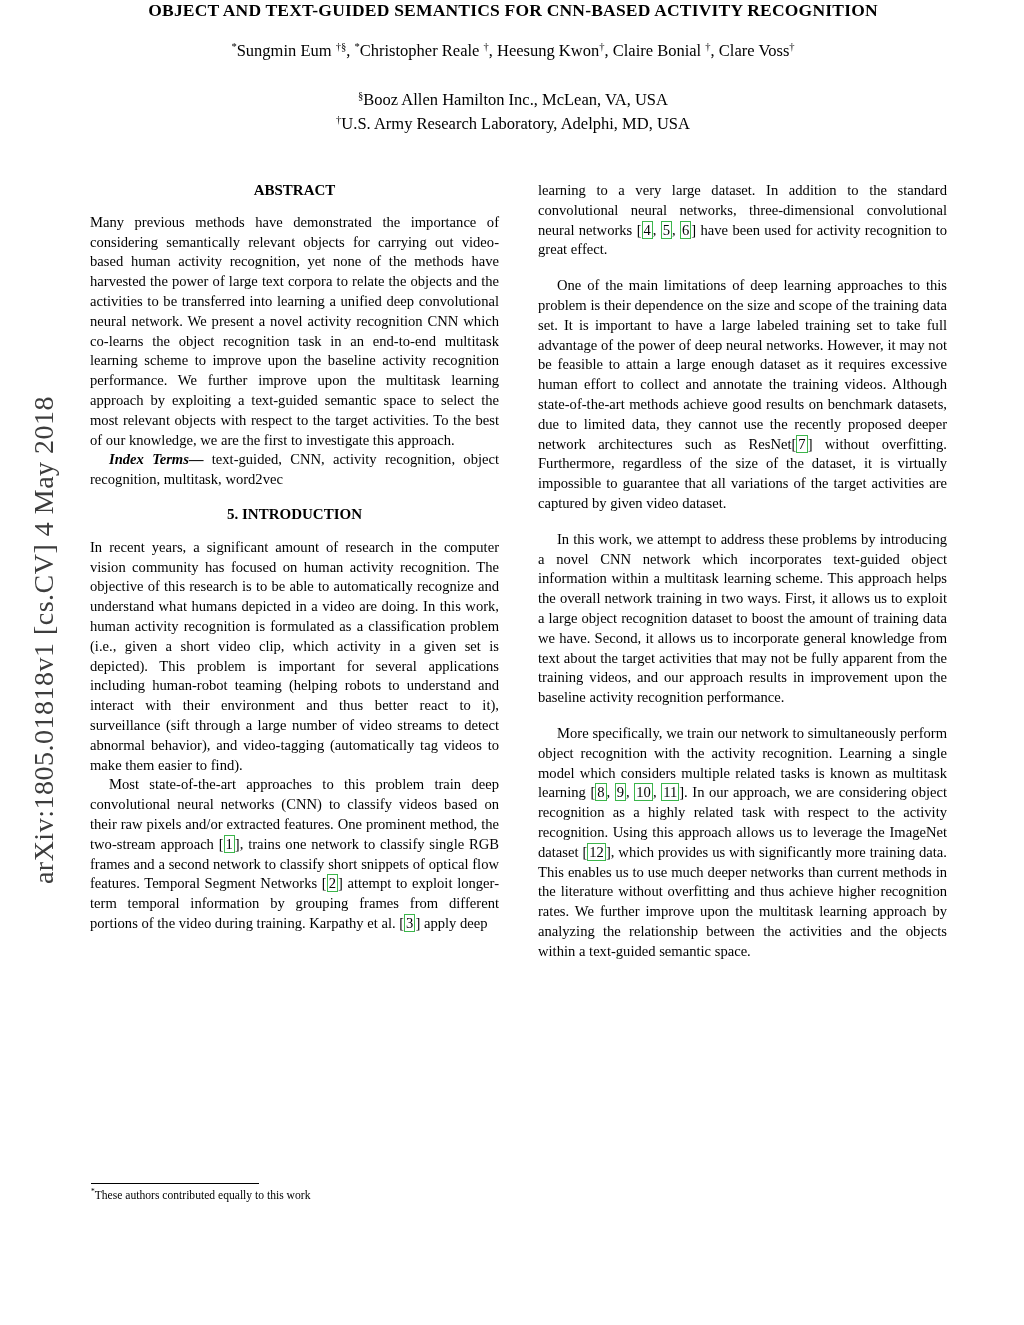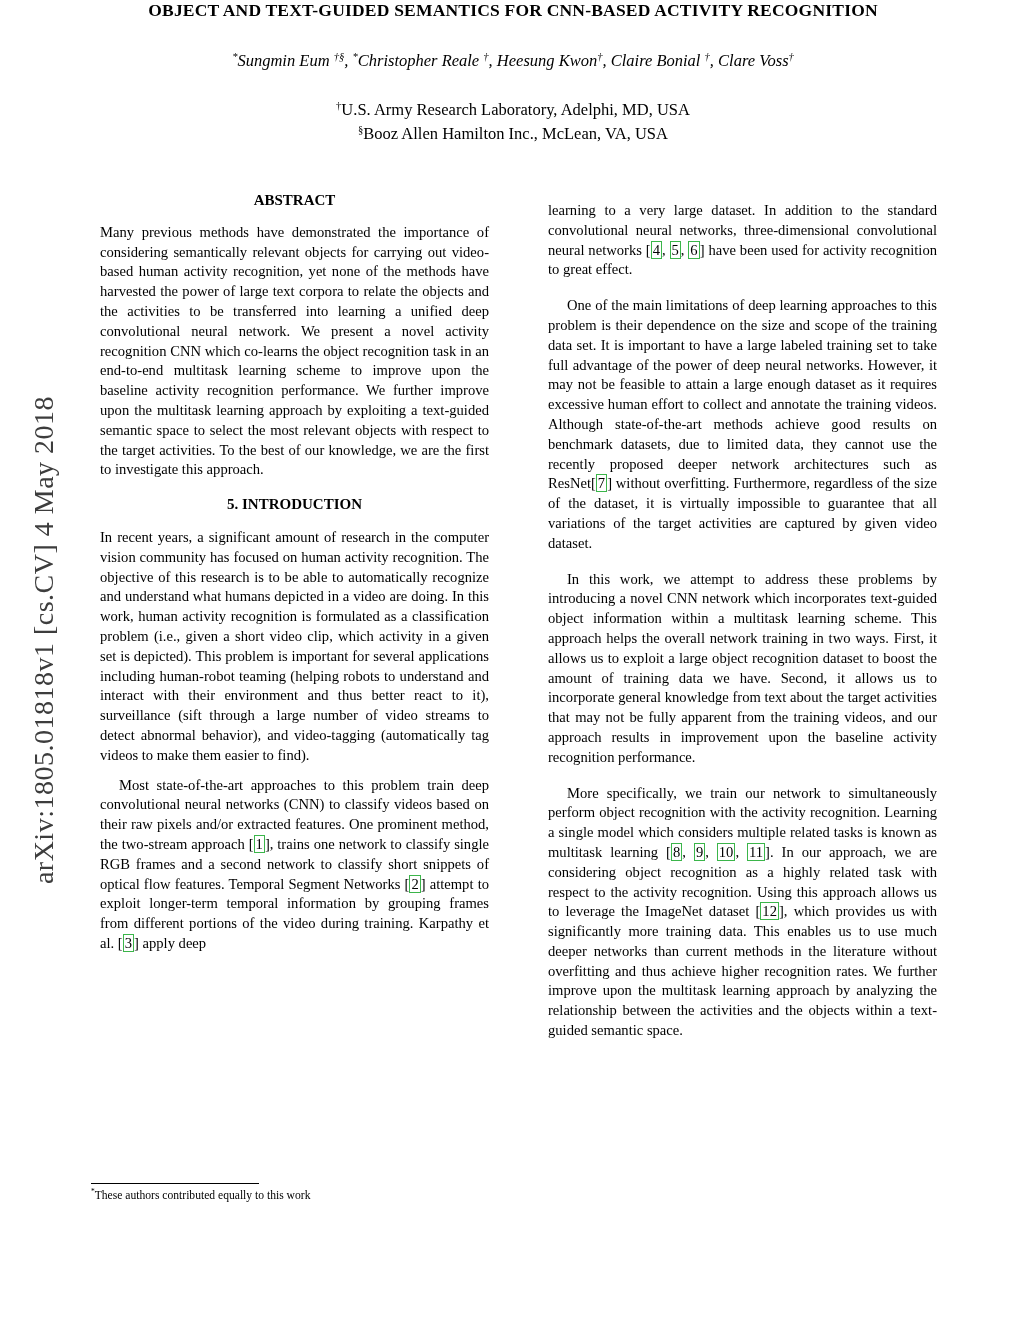--- a/index.html
+++ b/index.html
@@ -25,23 +25,22 @@
     left:90px; top:0;
     width:846px;
   }
   .paper-title {
     text-align:center;
     font-weight:bold;
     font-size:17.5px;
     letter-spacing:0.2px;
   }
   .authors-line {
-    margin-top:30px;
+    margin-top:20px;
     text-align:center;
-    font-style:italic;
     font-size:16.5px;
   }
   .affiliations {
     margin-top:27px;
     text-align:center;
     font-size:16.5px;
     line-height:24px;
   }
   .columns {
     display:flex;
@@ -60,21 +59,21 @@
     font-weight:bold;
     font-size:15px;
     margin:0 0 12px 0;
   }
   .intro-heading {
     text-align:center;
     font-weight:bold;
     font-size:15px;
     margin:15px 0 13px 0;
   }
-  .col p { margin:10px; }
+  .col p { margin:0; }
   .indent { text-indent:19px; }
   .index-terms { margin-top:9px; text-indent:19px; }
   .it-label { font-weight:bold; font-style:italic; }
   .rcol p + p { margin-top:16px; }
   sup { font-size:64%; line-height:0; }
   .cite {
     border:1px solid #3bb54a;
     padding:0 1px;
   }
   .footnote {
@@ -98,31 +97,32 @@
 
   <div class="arxiv-watermark" style="color: rgb(61, 61, 61);">arXiv:1805.01818v1  [cs.CV]  4 May 2018</div>
 
   <div class="content">
 
     <div class="paper-title">OBJECT AND TEXT-GUIDED SEMANTICS FOR CNN-BASED ACTIVITY RECOGNITION</div>
 
     <div class="authors-line"><sup>*</sup>Sungmin Eum <sup>†§</sup>, <sup>*</sup>Christopher Reale <sup>†</sup>, Heesung Kwon<sup>†</sup>, Claire Bonial <sup>†</sup>, Clare Voss<sup>†</sup></div>
 
     <div class="affiliations">
+      <div><sup>§</sup>Booz Allen Hamilton Inc., McLean, VA, USA</div>
       <div><sup>†</sup>U.S. Army Research Laboratory, Adelphi, MD, USA</div>
-      <div><sup>§</sup>Booz Allen Hamilton Inc., McLean, VA, USA</div>
     </div>
 
     <div class="columns">
 
       <div class="col lcol">
         <div class="sec-heading">ABSTRACT</div>
 
         <p>Many previous methods have demonstrated the importance of considering semantically relevant objects for carrying out video-based human activity recognition, yet none of the methods have harvested the power of large text corpora to relate the objects and the activities to be transferred into learning a unified deep convolutional neural network. We present a novel activity recognition CNN which co-learns the object recognition task in an end-to-end multitask learning scheme to improve upon the baseline activity recognition performance. We further improve upon the multitask learning approach by exploiting a text-guided semantic space to select the most relevant objects with respect to the target activities. To the best of our knowledge, we are the first to investigate this approach.</p>
 
+        <p class="index-terms"><span class="it-label">Index Terms—</span><span> text-guided, CNN, activity recognition, object recognition, multitask, word2vec</span></p>
 
         <div class="intro-heading">5. INTRODUCTION</div>
 
         <p>In recent years, a significant amount of research in the computer vision community has focused on human activity recognition. The objective of this research is to be able to automatically recognize and understand what humans depicted in a video are doing. In this work, human activity recognition is formulated as a classification problem (i.e., given a short video clip, which activity in a given set is depicted). This problem is important for several applications including human-robot teaming (helping robots to understand and interact with their environment and thus better react to it), surveillance (sift through a large number of video streams to detect abnormal behavior), and video-tagging (automatically tag videos to make them easier to find).</p>
 
         <p class="indent">Most state-of-the-art approaches to this problem train deep convolutional neural networks (CNN) to classify videos based on their raw pixels and/or extracted features. One prominent method, the two-stream approach [<span class="cite" style="border-color: rgb(59, 181, 74);">1</span>], trains one network to classify single RGB frames and a second network to classify short snippets of optical flow features. Temporal Segment Networks [<span class="cite" style="border-color: rgb(59, 181, 74);">2</span>] attempt to exploit longer-term temporal information by grouping frames from different portions of the video during training. Karpathy et al. [<span class="cite" style="border-color: rgb(59, 181, 74);">3</span>] apply deep</p>
       </div>
 
       <div class="col rcol">
         <p>learning to a very large dataset. In addition to the standard convolutional neural networks, three-dimensional convolutional neural networks [<span class="cite" style="border-color: rgb(59, 181, 74);">4</span>, <span class="cite" style="border-color: rgb(59, 181, 74);">5</span>, <span class="cite" style="border-color: rgb(59, 181, 74);">6</span>] have been used for activity recognition to great effect.</p>

